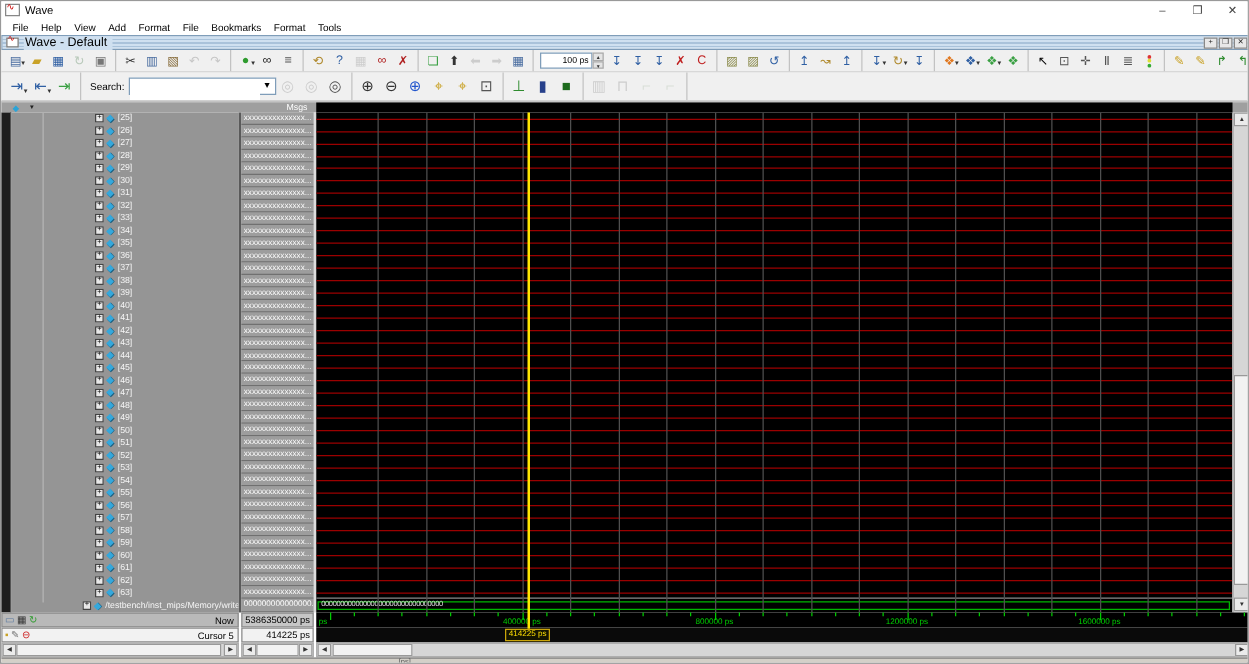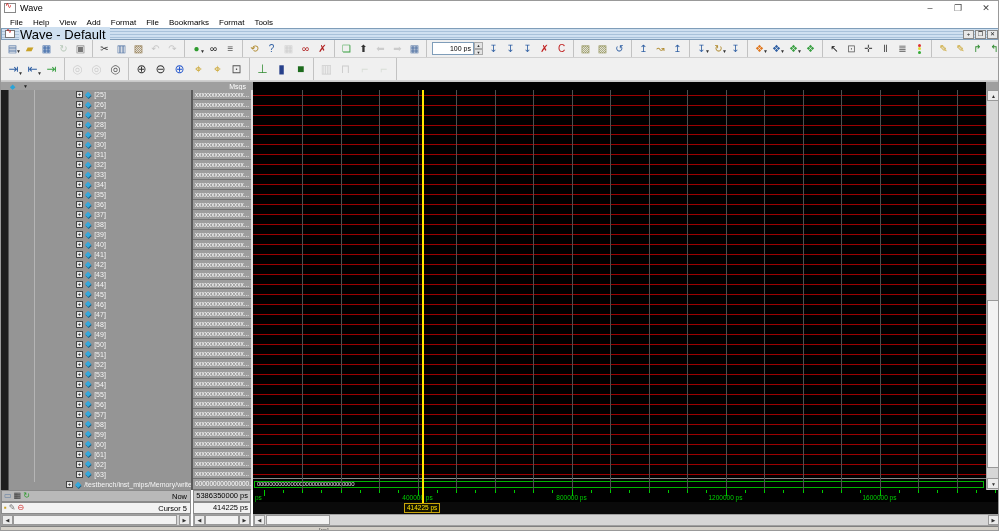--- a/index.html
+++ b/index.html
@@ -21,21 +21,21 @@
   
   #menubar { left:0; top:15px; width:999px; height:12px; background:#fff; display:flex; align-items:center; padding-left:4px; }
   .menu-item { font-size:8px; color:#000; padding:0 5px; }
 
   
   #panebar { left:0; top:27px; width:999px; height:12px;
     background:repeating-linear-gradient(180deg,#cfe0f0 0 2px,#a9c2da 2px 3px);
     border:1px solid #7f9db9; display:flex; align-items:center; }
   #pane-icon { width:10px; height:8px; background:#fff; border:1px solid #777; margin:0 4px 0 3px; position:relative; }
   #pane-icon span { position:absolute; left:0; top:-4px; font-size:7px; color:#c00; }
-  #pane-title { font-size:13px; color:#000; background:#cfe0f0; padding:0 4px 0 1px; white-space:nowrap; }
+  #pane-title { font-size:10px; color:#000; background:#cfe0f0; padding:0 4px 0 1px; white-space:nowrap; }
   #pane-spacer { flex:1; }
   .panebtn { width:11px; height:9px; background:#e8e8e8; border:1px solid #888; font-size:6px; line-height:7px;
     text-align:center; color:#222; margin-right:1px; }
 
   
   .toolbar { left:0; width:999px; background:#f0f0f0; display:flex; align-items:center; border-bottom:1px solid #d0d0d0; }
   #toolbar1 { top:39px; height:18px; }
   #toolbar2 { top:57px; height:23px; }
   .tb-group { display:flex; align-items:center; padding:0 3px; border-right:1px solid #c2c2c2; height:100%; }
   .tb-btn { position:relative; display:inline-flex; align-items:center; justify-content:center;
@@ -362,20 +362,27 @@
       </span>
       <span class="tb-btn">
         <span style="color: rgb(47, 95, 163);">⇤</span>
         <span class="tb-caret">▼</span>
       </span>
       <span class="tb-btn">
         <span style="color: rgb(58, 160, 67);">⇥</span>
       </span>
     </span>
   <span class="tb-group">
+    <span id="search-wrap">
+      <span id="search-label">Search:</span>
+      <span id="search-combo">
+        <input id="search-input" value="" style="">
+        <span id="search-drop">▼</span>
+      </span>
+    </span>
     <span style="display:flex;align-items:center;">
         <span class="tb-btn dis">
           <span style="color: rgb(153, 153, 153);">◎</span>
         </span>
         <span class="tb-btn dis">
           <span style="color: rgb(153, 153, 153);">◎</span>
         </span>
         <span class="tb-btn">
           <span style="color: rgb(85, 85, 85);">◎</span>
         </span>

